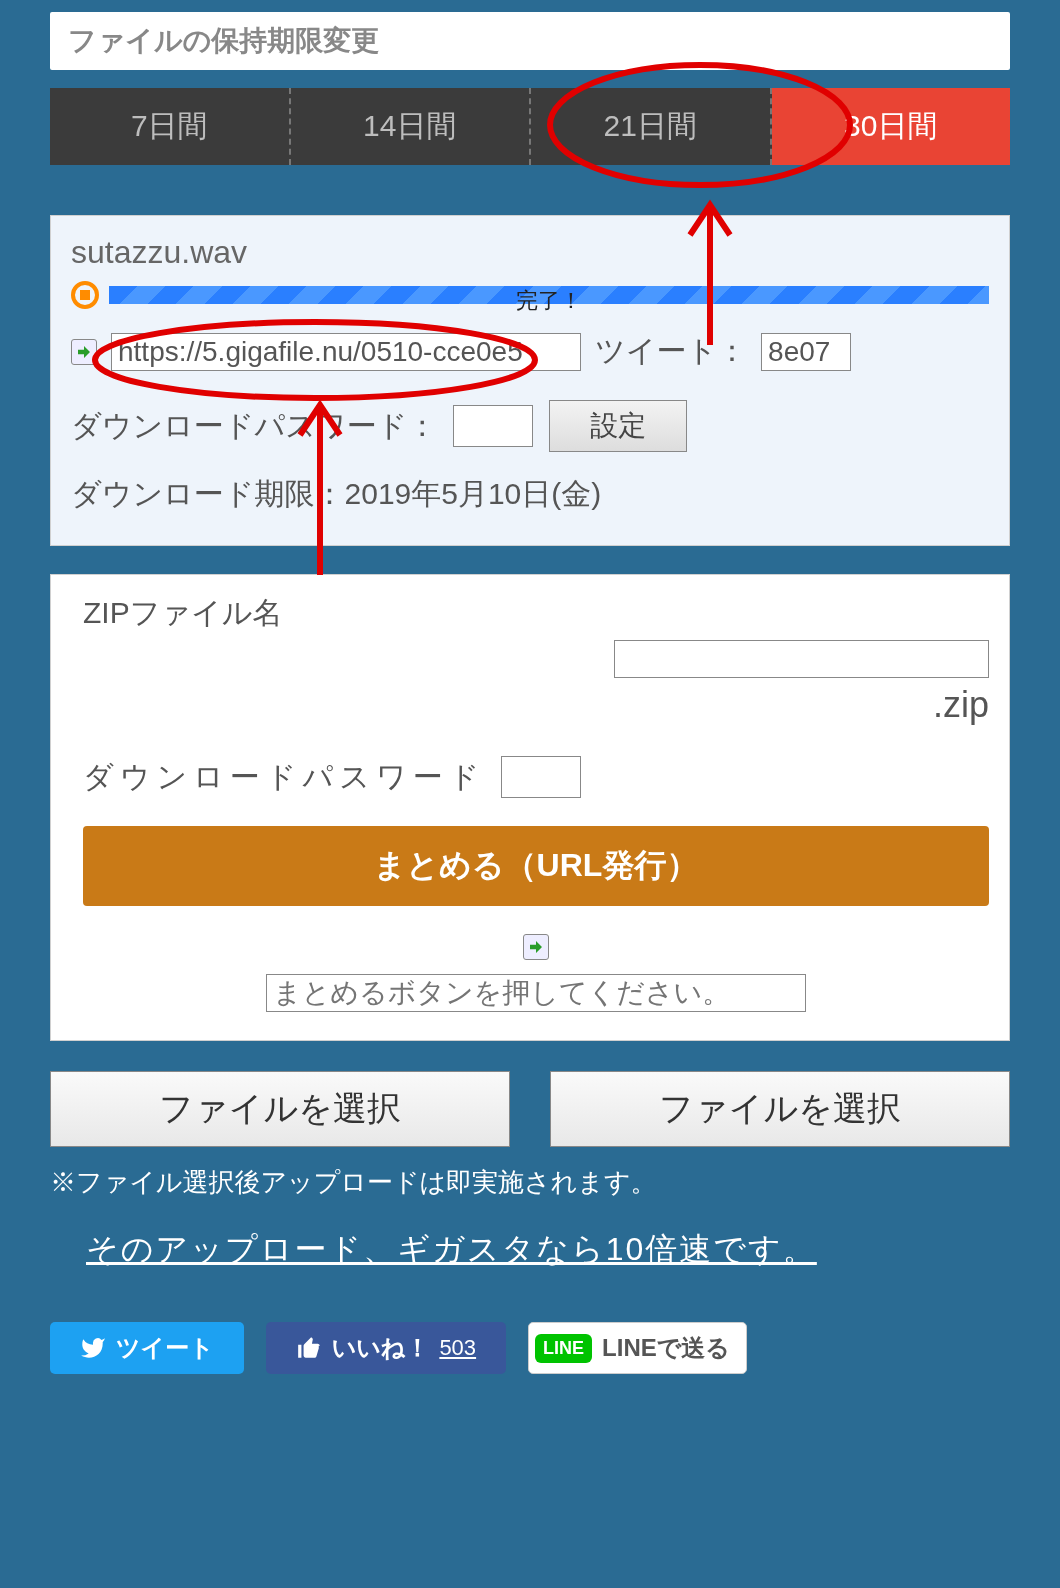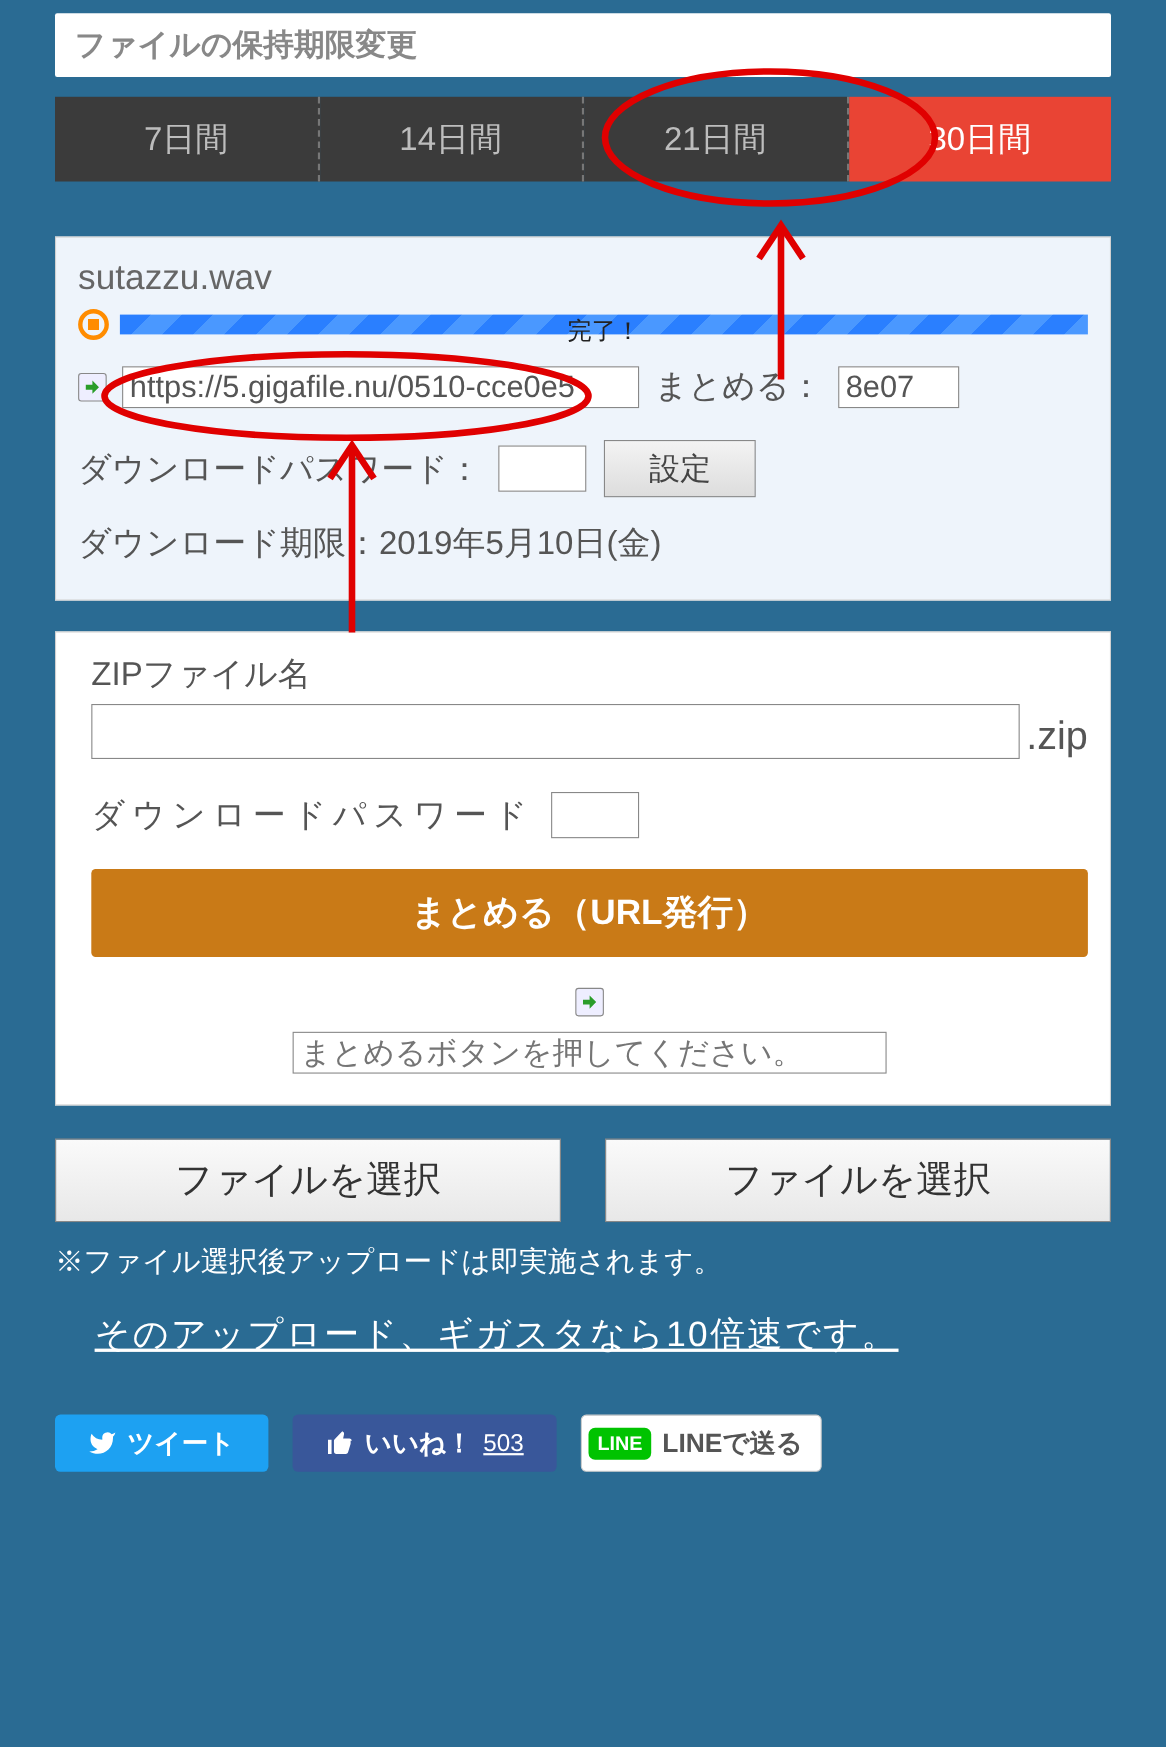--- a/index.html
+++ b/index.html
@@ -47,30 +47,30 @@
   }
   .url-row { display:flex; align-items:center; gap:14px; margin-top:22px; flex-wrap:wrap;}
   .go-icon {
     width:26px;height:26px;border:1px solid #888;border-radius:3px;background:#eef;
     display:flex;align-items:center;justify-content:center;flex:0 0 auto;
   }
   .go-icon svg{width:18px;height:18px;}
   .textbox { background:#fff;border:1px solid #888;font-size:28px;padding:2px 6px;color:#555;}
   .url-box { flex:0 0 auto; width:470px;}
   .delkey-label { font-size:30px; color:#555;}
-  .delkey-box { width:110px;}
+  .delkey-box { width:90px;}
   .row2 { display:flex; align-items:center; gap:16px; margin-top:28px;}
   .label { font-size:30px; color:#555;}
   .pw-box { width:80px; height:42px;}
   .btn-gray { background:linear-gradient(#f3f3f3,#ddd);border:1px solid #888;padding:6px 40px;font-size:28px;color:#444;}
   .expire-row { margin-top:22px; font-size:30px; color:#555;}
 
   .panel2 { background:#fff;border:1px solid #d0d0d0;margin-top:28px;padding:18px 20px 28px 32px;}
   .zip-label{font-size:30px;color:#555;margin-bottom:6px;}
-  .zip-row{display:flex;align-items:flex-end;gap:6px;}
+  .zip-row{display:flex;align-items:flex-end;gap:6px;flex-direction:column;}
   .zip-box{flex:1;height:50px;}
   .zip-ext{font-size:36px;color:#555;}
   .pw-row{display:flex;align-items:center;gap:16px;margin-top:30px;}
   .bundle-btn{background:#c97a17;color:#fff;font-size:32px;font-weight:700;text-align:center;padding:18px 0;border-radius:4px;margin-top:28px;}
   .bundle-url-row{display:flex;align-items:center;gap:14px;margin-top:28px;flex-direction:column;}
   .bundle-url-box{flex:0 0 auto; width:540px; color:#888;}
 
   .action-row{display:flex;gap:40px;margin-top:30px;}
   .big-btn{flex:1;background:linear-gradient(#fafafa,#e8e8e8);border:1px solid #888;padding:14px 0;text-align:center;font-size:34px;color:#333;}
   .note{color:#fff;font-size:26px;margin-top:18px;}
@@ -106,21 +106,21 @@
       <div class="stop-btn"></div>
       <div class="progress">完了！</div>
     </div>
     <div class="url-row">
       <div class="go-icon">
         <svg viewBox="0 0 24 24">
             <path fill="#2a9d2a" d="M4 12l8-8v5h8v6h-8v5z" transform="rotate(180 12 12)"></path>
           </svg>
       </div>
       <input class="textbox url-box" value="https://5.gigafile.nu/0510-cce0e5" style="">
-      <span class="delkey-label">まとめる：</span>
+      <span class="delkey-label">ツイート：</span>
       <input class="textbox delkey-box" value="8e07" style="">
     </div>
     <div class="row2">
       <span class="label">ダウンロードパスワード：</span>
       <input class="textbox pw-box" value="" style="">
       <button class="btn-gray">設定</button>
     </div>
     <div class="expire-row">
       <span>ダウンロード期限：</span><span>2019年5月10日(金)</span>
     </div>

